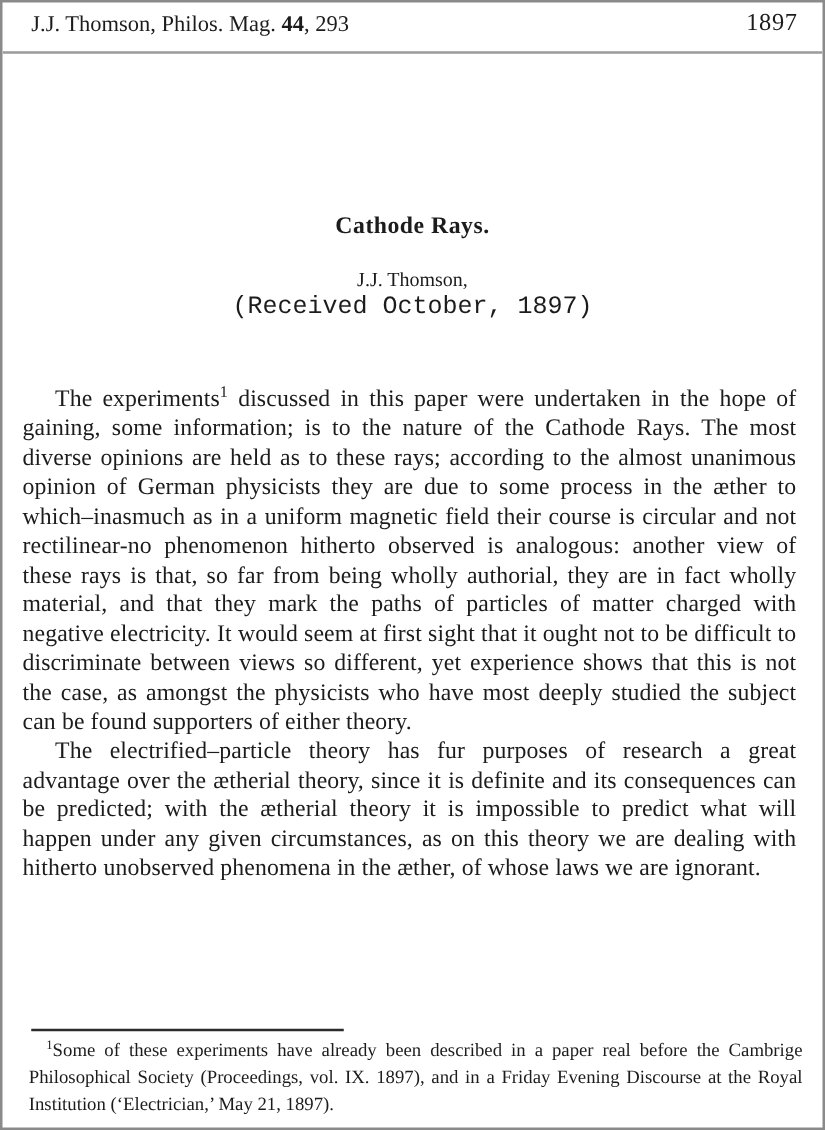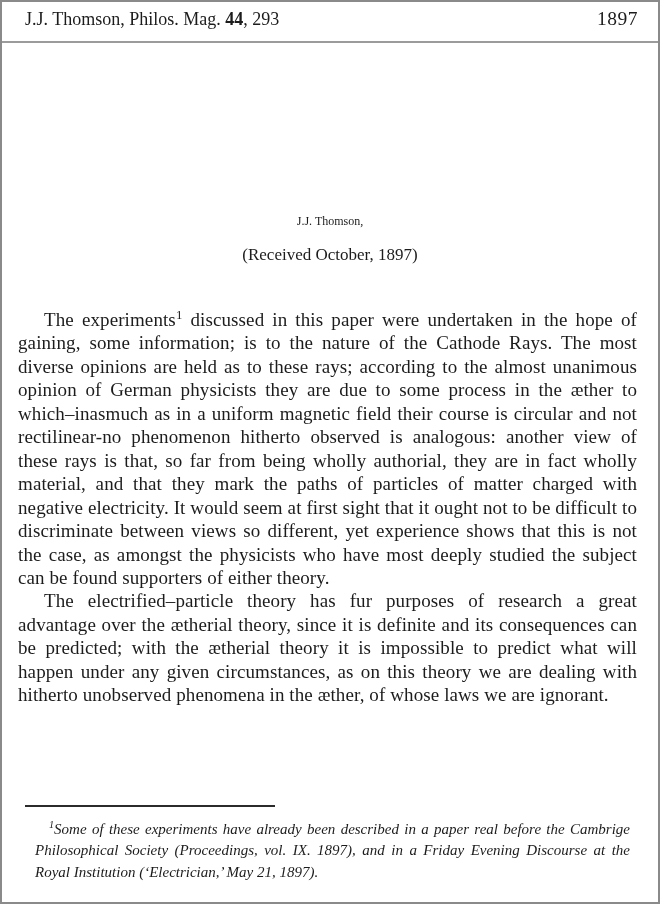--- a/index.html
+++ b/index.html
@@ -48,26 +48,27 @@
     left: 0;
     width: 100%;
     text-align: center;
   }
   .title {
     font-size: 19px;
     font-weight: bold;
     letter-spacing: 0.4px;
   }
   .author-line {
-    margin-top: 44px;
-    font-size: 12px;
+    margin-top: 24px;
+    font-size: 16px;
   }
   .received-line {
-    margin-top: 16px;
-    font-size: 17px;
+    margin-top: 0;
+    font-size: 20px;
+    font-family: Liberation Mono, monospace;
   }
   .body-text {
     position: absolute;
     top: 306px;
     left: 16px;
     width: 619px;
     font-size: 19px;
     line-height: 23.45px;
     text-align: justify;
     letter-spacing: 0.1px;
@@ -90,38 +91,38 @@
     line-height: 21.5px;
     text-align: justify;
   }
   .footnote-rule {
     width: 250px;
     height: 2px;
     background: #2b2b2b;
     margin: 0 0 6px 2px;
   }
   .footnote p {
-    margin: 12px;
+    margin: 0;
     text-indent: 14px;
-    font-style: italic;
   }
 </style>
 </head>
 <body>
 
 <div class="page">
 
   <div class="header">
     <div class="citation"><span>J.J. Thomson, Philos. Mag. </span><span class="vol">44</span><span>, 293</span></div>
     <div class="year">1897</div>
   </div>
 
   <div class="header-rule"></div>
 
   <div class="title-block">
+    <div class="title">Cathode Rays.</div>
     <div class="author-line">J.J. Thomson,</div>
     <div class="received-line">(Received October, 1897)</div>
   </div>
 
   <div class="body-text">
     <p><span>The experiments</span><sup class="fn-ref">1</sup><span> discussed in this paper were undertaken in the hope of gaining, some information; is to the nature of the Cathode Rays. The most diverse opinions are held as to these rays; according to the almost unanimous opinion of German physicists they are due to some process in the æther to which–inasmuch as in a uniform magnetic field their course is circular and not rectilinear-no phenomenon hitherto observed is analogous: another view of these rays is that, so far from being wholly authorial, they are in fact wholly material, and that they mark the paths of particles of matter charged with negative electricity. It would seem at first sight that it ought not to be difficult to discriminate between views so different, yet experience shows that this is not the case, as amongst the physicists who have most deeply studied the subject can be found supporters of either theory.</span></p>
     <p>The electrified–particle theory has fur purposes of research a great advantage over the ætherial theory, since it is definite and its consequences can be predicted; with the ætherial theory it is impossible to predict what will happen under any given circumstances, as on this theory we are dealing with hitherto unobserved phenomena in the æther, of whose laws we are ignorant.</p>
   </div>
 
   <div class="footnote">

